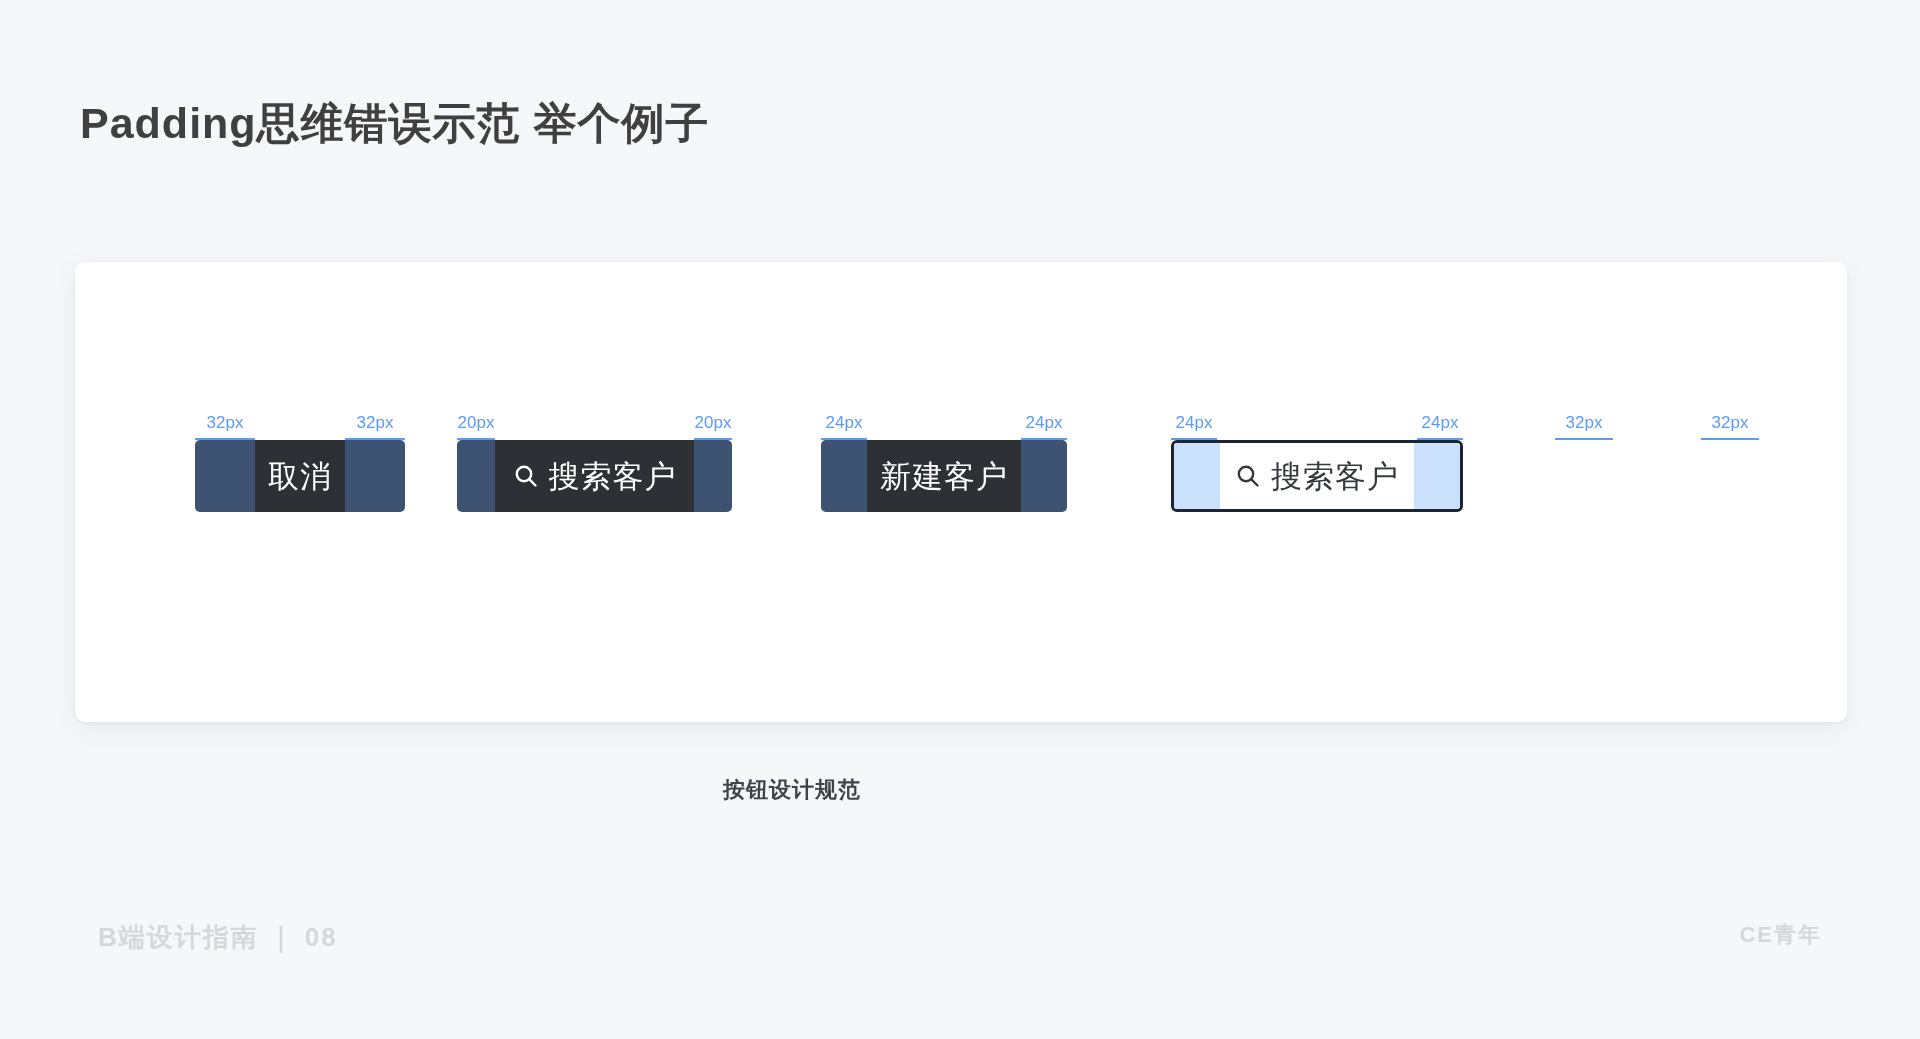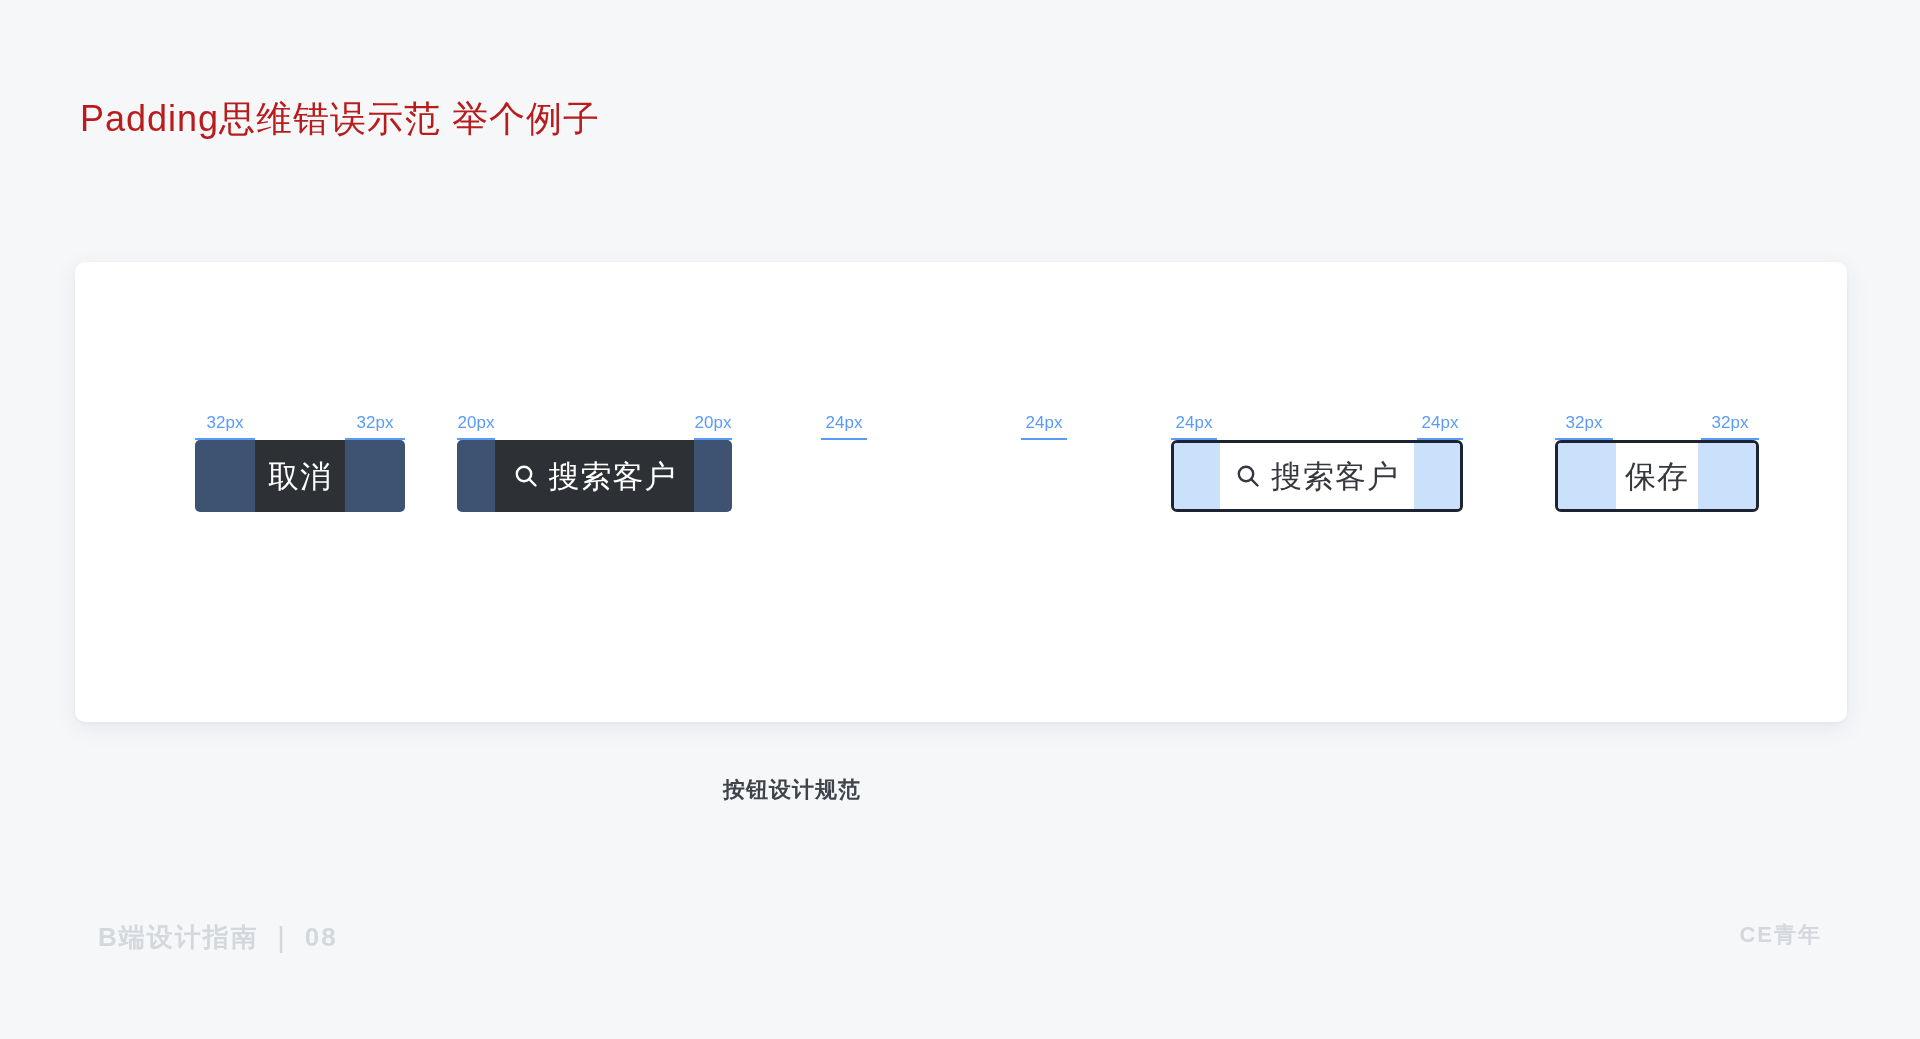--- a/index.html
+++ b/index.html
@@ -14,23 +14,23 @@
     font-family: "Liberation Sans", "DejaVu Sans", sans-serif;
     overflow: hidden;
     position: relative;
   }
 
   
   .page-title {
     position: absolute;
     left: 80px;
     top: 95px;
-    font-size: 36px;
-    font-weight: normal;
-    color: #b91c1c;
+    font-size: 43px;
+    font-weight: bold;
+    color: #404040;
     letter-spacing: 1px;
     white-space: nowrap;
   }
 
   
   .card {
     position: absolute;
     left: 75px;
     top: 262px;
     width: 1772px;
@@ -218,20 +218,27 @@
         <div class="annot-row">
           <div class="annot annot-left">
             <div class="annot-text">24px</div>
             <div class="annot-rule" style="width: 46px;"></div>
           </div>
           <div class="annot annot-right">
             <div class="annot-text">24px</div>
             <div class="annot-rule" style="width: 46px;"></div>
           </div>
         </div>
+        <div class="btn dark">
+          <div class="btn-pad" style="width: 46px;"></div>
+          <div class="btn-core" style="width: 154px;">
+            <span class="btn-label">新建客户</span>
+          </div>
+          <div class="btn-pad" style="width: 46px;"></div>
+        </div>
       </div>
       <div class="specimen" style="left: 1096px; width: 292px;">
         <div class="annot-row">
           <div class="annot annot-left">
             <div class="annot-text">24px</div>
             <div class="annot-rule" style="width: 46px;"></div>
           </div>
           <div class="annot annot-right">
             <div class="annot-text">24px</div>
             <div class="annot-rule" style="width: 46px;"></div>
@@ -255,27 +262,20 @@
         <div class="annot-row">
           <div class="annot annot-left">
             <div class="annot-text">32px</div>
             <div class="annot-rule" style="width: 58px;"></div>
           </div>
           <div class="annot annot-right">
             <div class="annot-text">32px</div>
             <div class="annot-rule" style="width: 58px;"></div>
           </div>
         </div>
-        <div class="btn light">
-          <div class="btn-pad" style="width: 58px;"></div>
-          <div class="btn-core" style="width: 88px;">
-            <span class="btn-label">保存</span>
-          </div>
-          <div class="btn-pad" style="width: 58px;"></div>
-        </div>
       </div>
     </div>
 </div>
 
 <div class="card-caption">按钮设计规范</div>
 
 <div class="footer-left">B端设计指南 ｜ 08</div>
 
 <div class="footer-right">CE青年</div>
 

